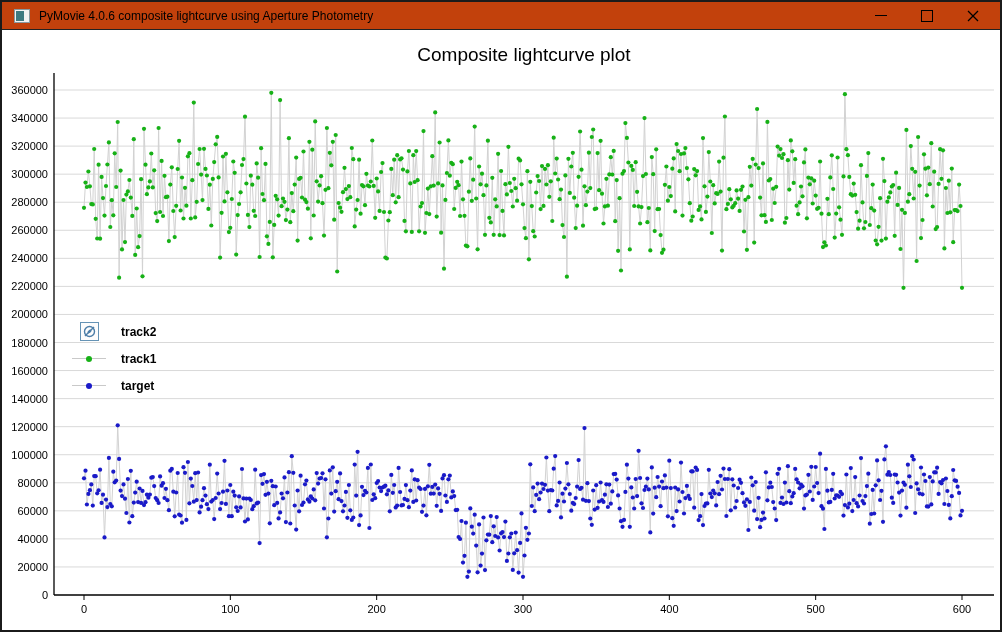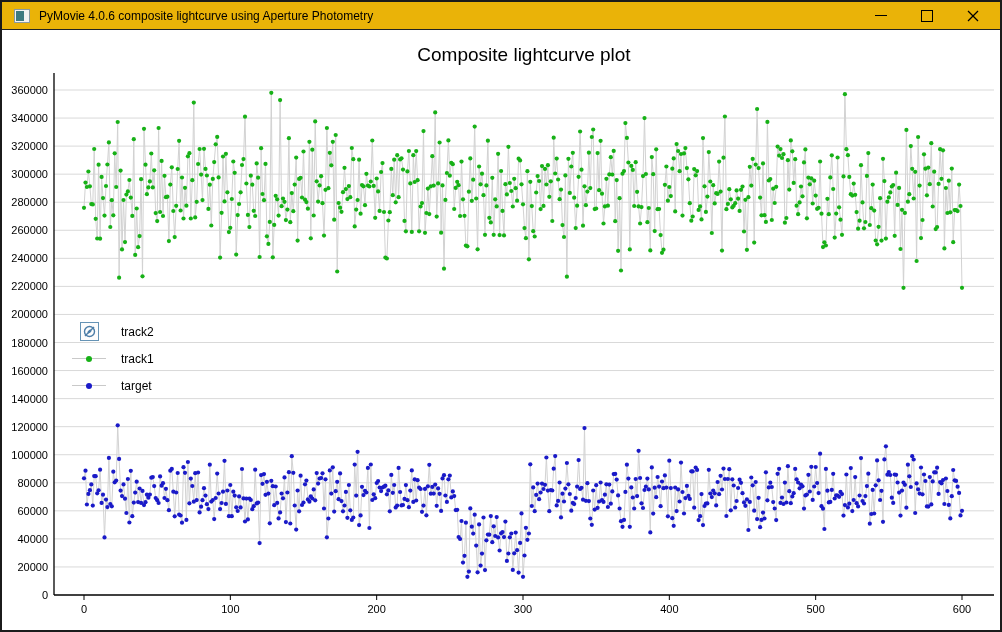--- a/index.html
+++ b/index.html
@@ -2,21 +2,21 @@
 <html><head>
 <meta charset="utf-8">
 <style>
   html,body{margin:0;padding:0;background:#e8e8e8;}
   .window{
     position:relative;width:1002px;height:632px;box-sizing:border-box;
     border:2px solid #1b1b1b;background:#ffffff;
     font-family:"Liberation Sans",sans-serif;overflow:hidden;
   }
   .titlebar{
-    position:relative;height:27px;background:#eab308;border-bottom:1px solid #222;
+    position:relative;height:27px;background:#c2410c;border-bottom:1px solid #222;
     display:flex;align-items:center;
   }
   .app-icon{margin-left:12px;width:16px;height:14px;display:inline-block;
     border:1px solid #8a9aa0;box-sizing:border-box;background:#f2f2f2;position:relative;}
   .app-icon::before{content:"";position:absolute;left:1px;top:1px;bottom:1px;width:8px;background:#3d7a80;}
   .title-text{margin-left:9px;font-size:12px;color:#000;}
   .controls{position:absolute;right:4px;top:0;height:100%;display:flex;}
   .ctrl{width:46px;height:100%;display:flex;align-items:center;justify-content:center;cursor:default;}
   .min-glyph{display:inline-block;width:12px;height:0;border-top:1px solid #000;}
   .max-glyph{display:inline-block;width:10px;height:10px;border:1px solid #000;}
@@ -24,21 +24,21 @@
   .chart-title{position:absolute;left:52px;top:14px;width:940px;text-align:center;
     font-size:19px;color:#000;}
   #chart-svg{position:absolute;left:0;top:0;}
   .legend{position:absolute;left:70px;top:288px;}
   .legend-row{height:27px;display:flex;align-items:center;}
   .lmark{width:34px;height:20px;position:relative;display:inline-block;}
   .lmark .line{position:absolute;left:0;right:0;top:9.5px;height:1px;background:#c9c9c9;}
   .lmark .dot{position:absolute;left:14px;top:7px;width:6px;height:6px;border-radius:50%;background:#888;}
   .legend-icon-box{width:19px;height:19px;box-sizing:border-box;border:1px solid #6593b5;
     background:#fdfdfd;display:flex;align-items:center;justify-content:center;margin:0 auto;}
-  .legend-label{margin-left:15px;font-size:12px;color:#000;}
+  .legend-label{margin-left:15px;font-size:12px;color:#000;font-weight:bold;}
 </style>
 </head>
 <body>
 
 <div class="window">
 
   <div class="titlebar">
     <span class="app-icon"></span>
     <span class="title-text">PyMovie 4.0.6 composite lightcurve using Aperture Photometry</span>
     <div class="controls">

